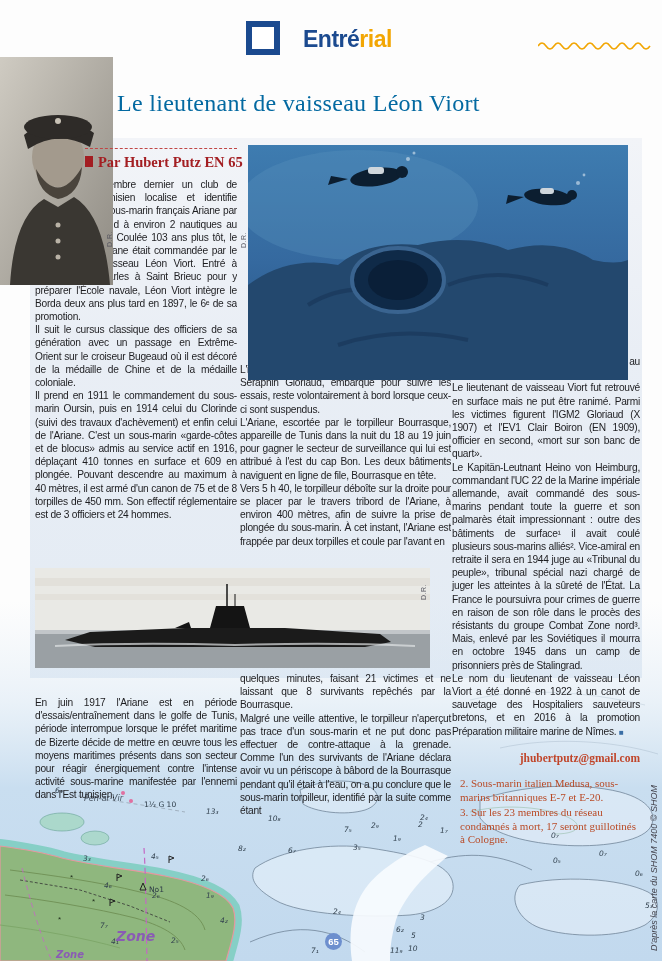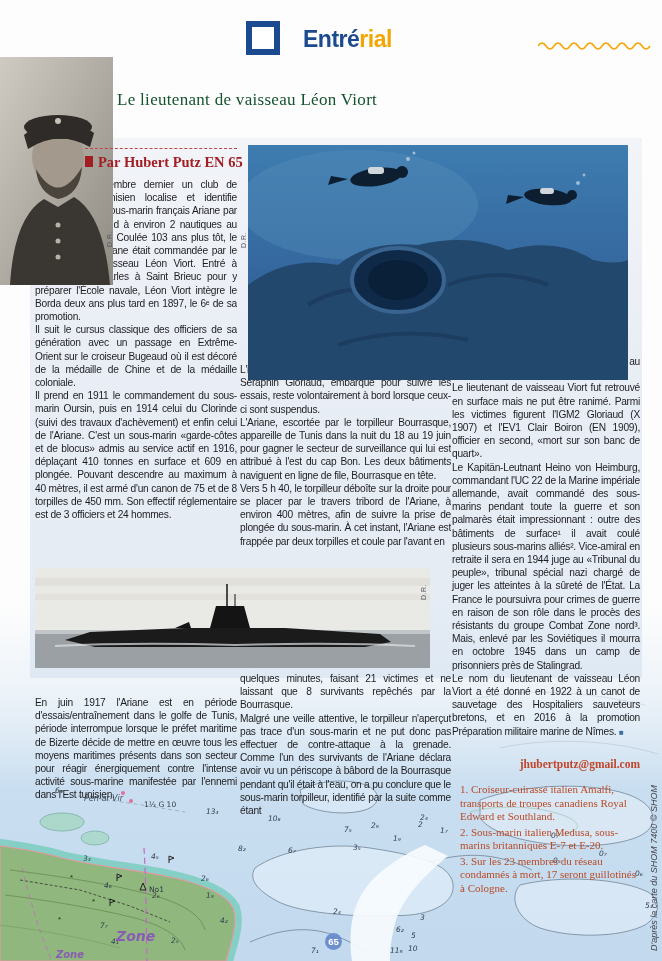--- a/index.html
+++ b/index.html
@@ -13,21 +13,21 @@
   
   .hdr-square{position:absolute;left:246px;top:21px;width:22px;height:22px;
               border:6px solid #1b4a8f;background:#fff;z-index:3;}
   .brand{position:absolute;left:303px;top:26px;font-size:23px;font-weight:bold;
          letter-spacing:-0.5px;z-index:3;}
   .brand .b1{color:#1b4a8f;} .brand .b2{color:#f2a603;text-align:right;}
   .hdr-wave{position:absolute;left:538px;top:38px;z-index:3;}
 
   
   .title{position:absolute;left:117px;top:90px;width:540px;z-index:3;
-         font-family:"Liberation Serif",serif;font-size:17px;color:#14532d;letter-spacing:0.3px;}
+         font-family:"Liberation Serif",serif;font-size:24px;color:#0369a1;letter-spacing:0.3px;}
   .rule-dashed{position:absolute;left:85px;top:148px;width:152px;border-top:1px dashed #c04545;z-index:3;}
   .byline{position:absolute;left:85px;top:154px;z-index:3;font-family:"Liberation Serif",serif;
           font-size:14.5px;font-weight:bold;color:#a31e22;}
   .byline .sq{display:inline-block;width:8px;height:11px;background:#a31e22;margin-right:5px;}
 
   
   .photo{position:absolute;z-index:3;overflow:hidden;}
   .portrait{left:0;top:57px;width:113px;height:228px;}
   .divers{left:248px;top:145px;width:380px;height:235px;}
   .subphoto{left:35px;top:568px;width:395px;height:100px;}
@@ -41,21 +41,21 @@
   .col p{margin:0;}
   .col1a{left:35px;top:178px;width:202px;height:388px;overflow:hidden;}
   .col2a{left:240px;top:363px;width:211px;height:203px;overflow:hidden;}
   .col1b{left:35px;top:696px;width:202px;}
   .col2b{left:240px;top:672px;width:211px;}
   .col3{left:452px;top:355px;width:188px;}
   .dropcap{float:left;font-family:"Liberation Serif",serif;font-size:33px;line-height:27px;
            padding:1px 3px 0 0;color:#1d1d20;}
   .endmark{color:#3a6ea5;font-size:8px;}
 
-  .email{margin-top:19px;text-align:right;font-family:"Liberation Serif",serif;
+  .email{margin-top:13px;text-align:right;font-family:"Liberation Serif",serif;
          font-size:11.5px;font-weight:bold;color:#c0452a;letter-spacing:0;}
   .footnotes{margin:12px 0 0 8px;font-family:"Liberation Serif",serif;font-size:11px;
              line-height:13.5px;color:#b94a26;text-align:left;letter-spacing:0;}
   .footnotes p{margin:0 0 2px 0;}
 
   
   .map{position:absolute;left:0;top:601px;width:662px;height:360px;z-index:1;}
   text.depth{font-family:"DejaVu Sans",sans-serif;font-style:italic;font-size:7.5px;fill:#33424f;}
   text.place{font-family:"DejaVu Sans",sans-serif;font-style:italic;font-size:8px;fill:#44505c;}
   text.note{font-family:"DejaVu Sans",sans-serif;font-size:7.5px;fill:#2c3a46;}
@@ -267,21 +267,20 @@
     <p>Malgré une veille attentive, le torpilleur n'aperçut pas trace d'un sous-marin et ne put donc pas effectuer de contre-attaque à la grenade. Comme l'un des survivants de l'Ariane déclara avoir vu un périscope à bâbord de la Bourrasque pendant qu'il était à l'eau, on a pu conclure que le sous-marin torpilleur, identifié par la suite comme étant</p>
   </div>
 
   <div class="col col3">
     <p>l'UC 22, était entre les deux bâtiments au moment de son attaque.</p>
     <p>Le lieutenant de vaisseau Viort fut retrouvé en surface mais ne put être ranimé. Parmi les victimes figurent l'IGM2 Gloriaud (X 1907) et l'EV1 Clair Boiron (EN 1909), officier en second, «mort sur son banc de quart».</p>
     <p>Le Kapitän-Leutnant Heino von Heimburg, commandant l'UC 22 de la Marine impériale allemande, avait commandé des sous-marins pendant toute la guerre et son palmarès était impressionnant : outre des bâtiments de surface¹ il avait coulé plusieurs sous-marins alliés². Vice-amiral en retraite il sera en 1944 juge au «Tribunal du peuple», tribunal spécial nazi chargé de juger les atteintes à la sûreté de l'État. La France le poursuivra pour crimes de guerre en raison de son rôle dans le procès des résistants du groupe Combat Zone nord³. Mais, enlevé par les Soviétiques il mourra en octobre 1945 dans un camp de prisonniers près de Stalingrad.</p>
     <p><span>Le nom du lieutenant de vaisseau Léon Viort a été donné en 1922 à un canot de sauvetage des Hospitaliers sauveteurs bretons, et en 2016 à la promotion Préparation militaire marine de Nîmes.</span> <span class="endmark">■</span></p>
     <div class="email">jhubertputz@gmail.com</div>
     <div class="footnotes">
-      <p>1. Croiseur-cuirassé italien Amalfi, transports de troupes canadiens Royal Edward et Southland.</p>
       <p>2. Sous-marin italien Medusa, sous-marins britanniques E-7 et E-20.</p>
       <p>3. Sur les 23 membres du réseau condamnés à mort, 17 seront guillotinés à Cologne.</p>
     </div>
   </div>
 
   <div class="page-badge">65</div>
   <div class="map-credit">D'après la carte du SHOM 7400 © SHOM</div>
 
 </div>
 

